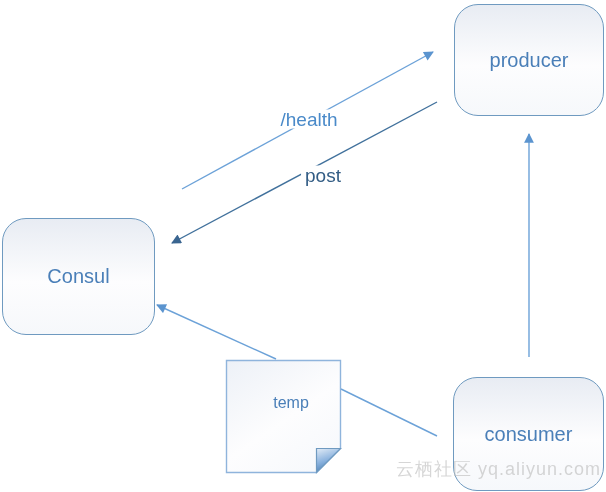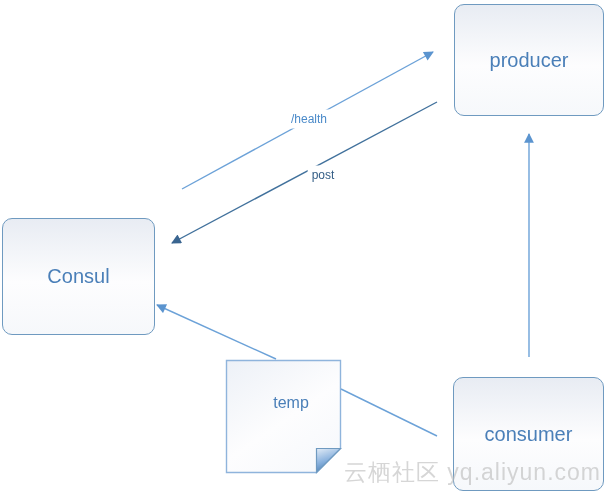--- a/index.html
+++ b/index.html
@@ -3,45 +3,45 @@
 <meta charset="utf-8">
 <style>
   html,body{margin:0;padding:0;background:#ffffff;}
   .canvas{
     position:relative;width:606px;height:492px;background:#ffffff;overflow:hidden;
     font-family:"Liberation Sans", sans-serif;
   }
   .edges{position:absolute;left:0;top:0;width:606px;height:492px;}
   .node{
     position:absolute;display:flex;align-items:center;justify-content:center;
-    border:1.6px solid #6f9ac0;border-radius:10px;
+    border:1.6px solid #6f9ac0;border-radius:24px;
     background:linear-gradient(180deg,#e8ecf3 0%,#fdfdfe 55%,#f6f8fb 100%);
     color:#4a7fb8;font-size:20px;
   }
   .node-consul{left:2px;top:178px;width:151px;height:115px;margin-top:40px;}
   .node-producer{left:454px;top:4px;width:148px;height:110px;}
   .node-consumer{left:453px;top:377px;width:149px;height:112px;}
   .edge-label{
     position:absolute;transform:translate(-50%,-50%);
     background:#ffffff;padding:1px 4px;white-space:nowrap;
-    font-size:12px;line-height:17px;
+    font-size:19px;line-height:17px;
   }
   .edge-label-light{color:#4a8ac9;}
   .edge-label-dark{color:#335d85;}
   .label-health{left:309px;top:119px;}
   .label-post{left:303px;top:175px;margin-left:20px;}
   .label-get{left:530px;top:247px;}
   .note-svg{position:absolute;left:225px;top:359px;}
   .note-text{
     position:absolute;left:226px;top:392px;width:130px;
     text-align:center;color:#4a7fb8;font-size:16px;line-height:22px;
   }
   .watermark{
     position:absolute;right:5px;top:457px;
-    color:#bdbdbd;opacity:0.62;font-size:23px;letter-spacing:1px;white-space:nowrap;
+    color:#bdbdbd;opacity:0.62;font-size:18px;letter-spacing:1px;white-space:nowrap;
   }
 </style>
 </head>
 <body>
 
 <div class="canvas">
 
   <svg class="edges" width="606" height="492" viewBox="0 0 606 492">
     <defs>
       <marker id="ah-light" viewBox="0 0 10 10" refX="9" refY="5" markerWidth="8.5" markerHeight="7" orient="auto-start-reverse">

